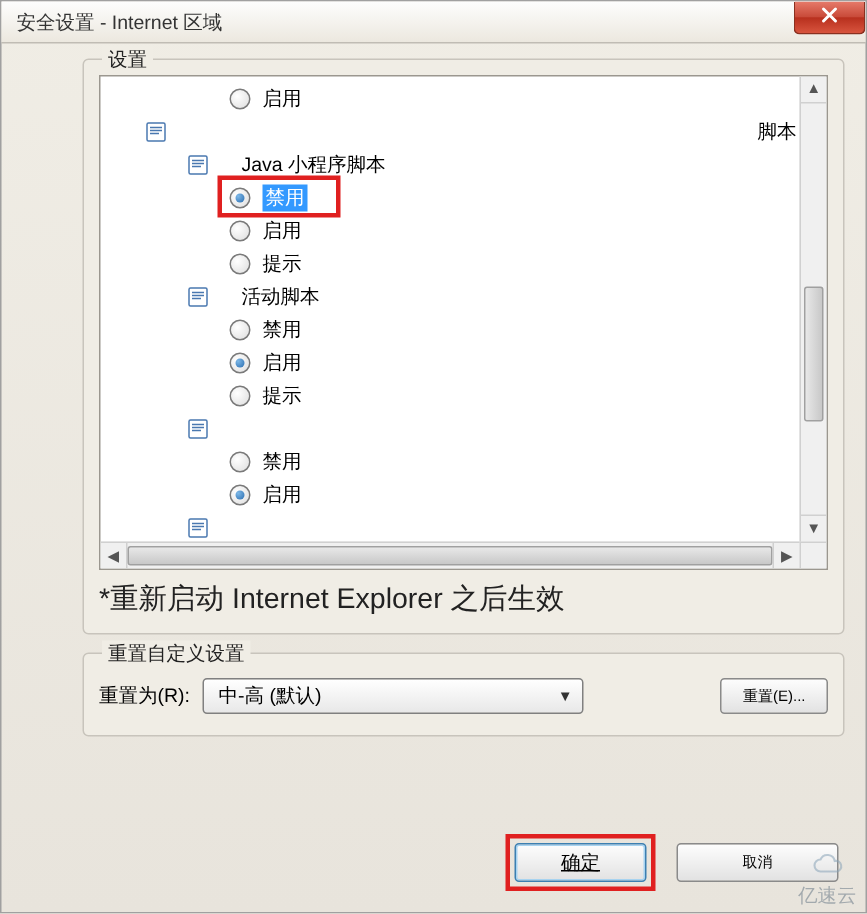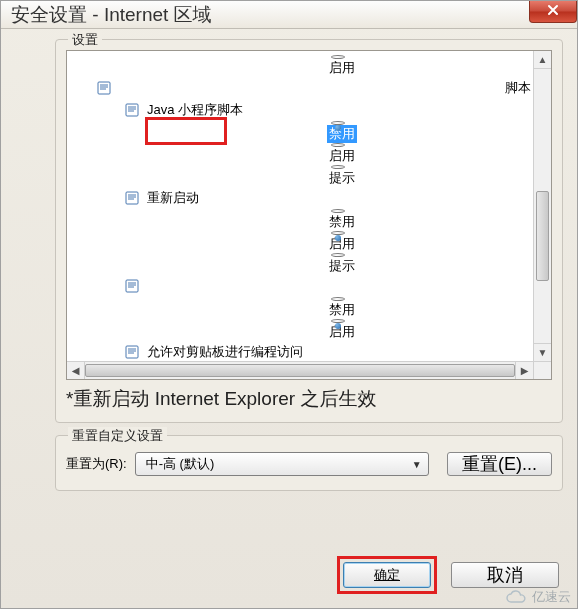--- a/index.html
+++ b/index.html
@@ -21,21 +21,21 @@
     }
     .titlebar {
       height: 28px;
       background: linear-gradient(#fdfdfd, #ece8df);
       border-bottom: 1px solid #c0bcb4;
       display: flex;
       align-items: center;
       padding-left: 10px;
       position: relative;
     }
-    .title-text { color: #333; font-size: 19px; }
+    .title-text { color: #333; font-size: 13px; }
     .close-btn {
       position: absolute;
       right: 0;
       top: 0;
       width: 48px;
       height: 22px;
       background: linear-gradient(#e67a6a, #c94b3a 48%, #b8301e 52%, #d8543e);
       border: 1px solid #8a3020;
       border-top: none;
       border-radius: 0 0 4px 4px;
@@ -114,22 +114,22 @@
     .hscroll .arrow.left{left:0;border-right:1px solid #d0d0d0;}
     .hscroll .arrow.right{right:0;border-left:1px solid #d0d0d0;}
     .corner{position:absolute;right:0;bottom:0;width:18px;height:18px;background:#f0f0f0;border-left:1px solid #d0d0d0;border-top:1px solid #d0d0d0;}
     .tree-item {
       display: flex;
       align-items: center;
       height: 22px;
       white-space: nowrap;
     }
     .indent-1{padding-left:28px;justify-content:space-between;}
-    .indent-2{padding-left:56px;}
-    .indent-3{padding-left:84px;flex-direction:column;}
+    .indent-2{padding-left:56px;gap:14px;}
+    .indent-3{padding-left:84px;}
     .script-icon {
       width:16px; height:16px;
       display:inline-flex; align-items:center; justify-content:center;
       margin-right:6px;
     }
     .script-icon svg{width:16px;height:16px;}
     .radio {
       width:14px; height:14px;
       border:1px solid #7a7a7a;
       border-radius:50%;
@@ -152,38 +152,38 @@
       pointer-events:none;
     }
     .note { margin-top:6px; font-size:19px; color:#222; }
     .reset-row {
       display:flex; align-items:center; gap:8px;
       padding-top:6px;
     }
     .reset-label{white-space:nowrap;}
     .combo {
       flex:0 0 auto;
-      width:294px;
+      width:254px;
       height:24px;
       background:linear-gradient(#fff,#e8e8e8);
       border:1px solid #808080;
       border-radius:3px;
       display:flex; align-items:center; justify-content:space-between;
       padding:0 6px 0 10px;
       cursor:pointer;
     }
     .combo .chev{font-size:10px;color:#333;}
     .btn {
       height:24px;
       padding:0 14px;
       background:linear-gradient(#fdfdfd,#e2e2e2);
       border:1px solid #8a8a8a;
       border-radius:3px;
       cursor:pointer;
-      font-size:18px;
+      font-size:10px;
       display:inline-flex;align-items:center;justify-content:center;
     }
     .dialog-buttons {
       position:absolute;
       bottom:14px; right:18px;
       display:flex; gap:14px; align-items:center;
     }
     .ok-highlight{
       border:3px solid #e02020;
       padding:3px;
@@ -200,20 +200,21 @@
       cursor:pointer;
     }
     .watermark{
       position:absolute;
       right:6px; bottom:2px;
       display:flex; align-items:center; gap:4px;
       opacity:0.55;
       font-size:13px;
       color:#6a7a88;
       pointer-events:none;
+      flex-direction:column;
     }
     .watermark .cloud{
       width:24px;height:16px;
       position:relative;
     }
     .watermark .cloud svg{width:24px;height:16px;}
     .sel-label{
       background:#3399ff;
       color:#fff;
       padding:0 2px;
@@ -280,21 +281,21 @@
             <span>提示</span>
           </div>
 
           <div class="tree-item indent-2">
             <span class="script-icon">
               <svg viewBox="0 0 16 16">
                   <rect x="1" y="2" width="12" height="12" rx="1" fill="#fff" stroke="#4a78b0"></rect>
                   <path d="M3 5h8M3 7h8M3 9h6" stroke="#4a78b0" stroke-width="1"></path>
                 </svg>
             </span>
-            <span>重新启动</span>
+            <span>活动脚本</span>
           </div>
           <div class="tree-item indent-3">
             <span class="radio"></span>
             <span>禁用</span>
           </div>
           <div class="tree-item indent-3">
             <span class="radio checked"></span>
             <span>启用</span>
           </div>
           <div class="tree-item indent-3">
@@ -319,21 +320,20 @@
             <span>启用</span>
           </div>
 
           <div class="tree-item indent-2">
             <span class="script-icon">
               <svg viewBox="0 0 16 16">
                   <rect x="1" y="2" width="12" height="12" rx="1" fill="#fff" stroke="#4a78b0"></rect>
                   <path d="M3 5h8M3 7h8M3 9h6" stroke="#4a78b0" stroke-width="1"></path>
                 </svg>
             </span>
-            <span>允许对剪贴板进行编程访问</span>
           </div>
 
         </div>
 
         <div class="highlight-box" style="left:78px; top:66px; width:82px; height:28px;"></div>
 
         <div class="vscroll">
           <div class="arrow up">▲</div>
           <div class="thumb"></div>
           <div class="arrow down">▼</div>

